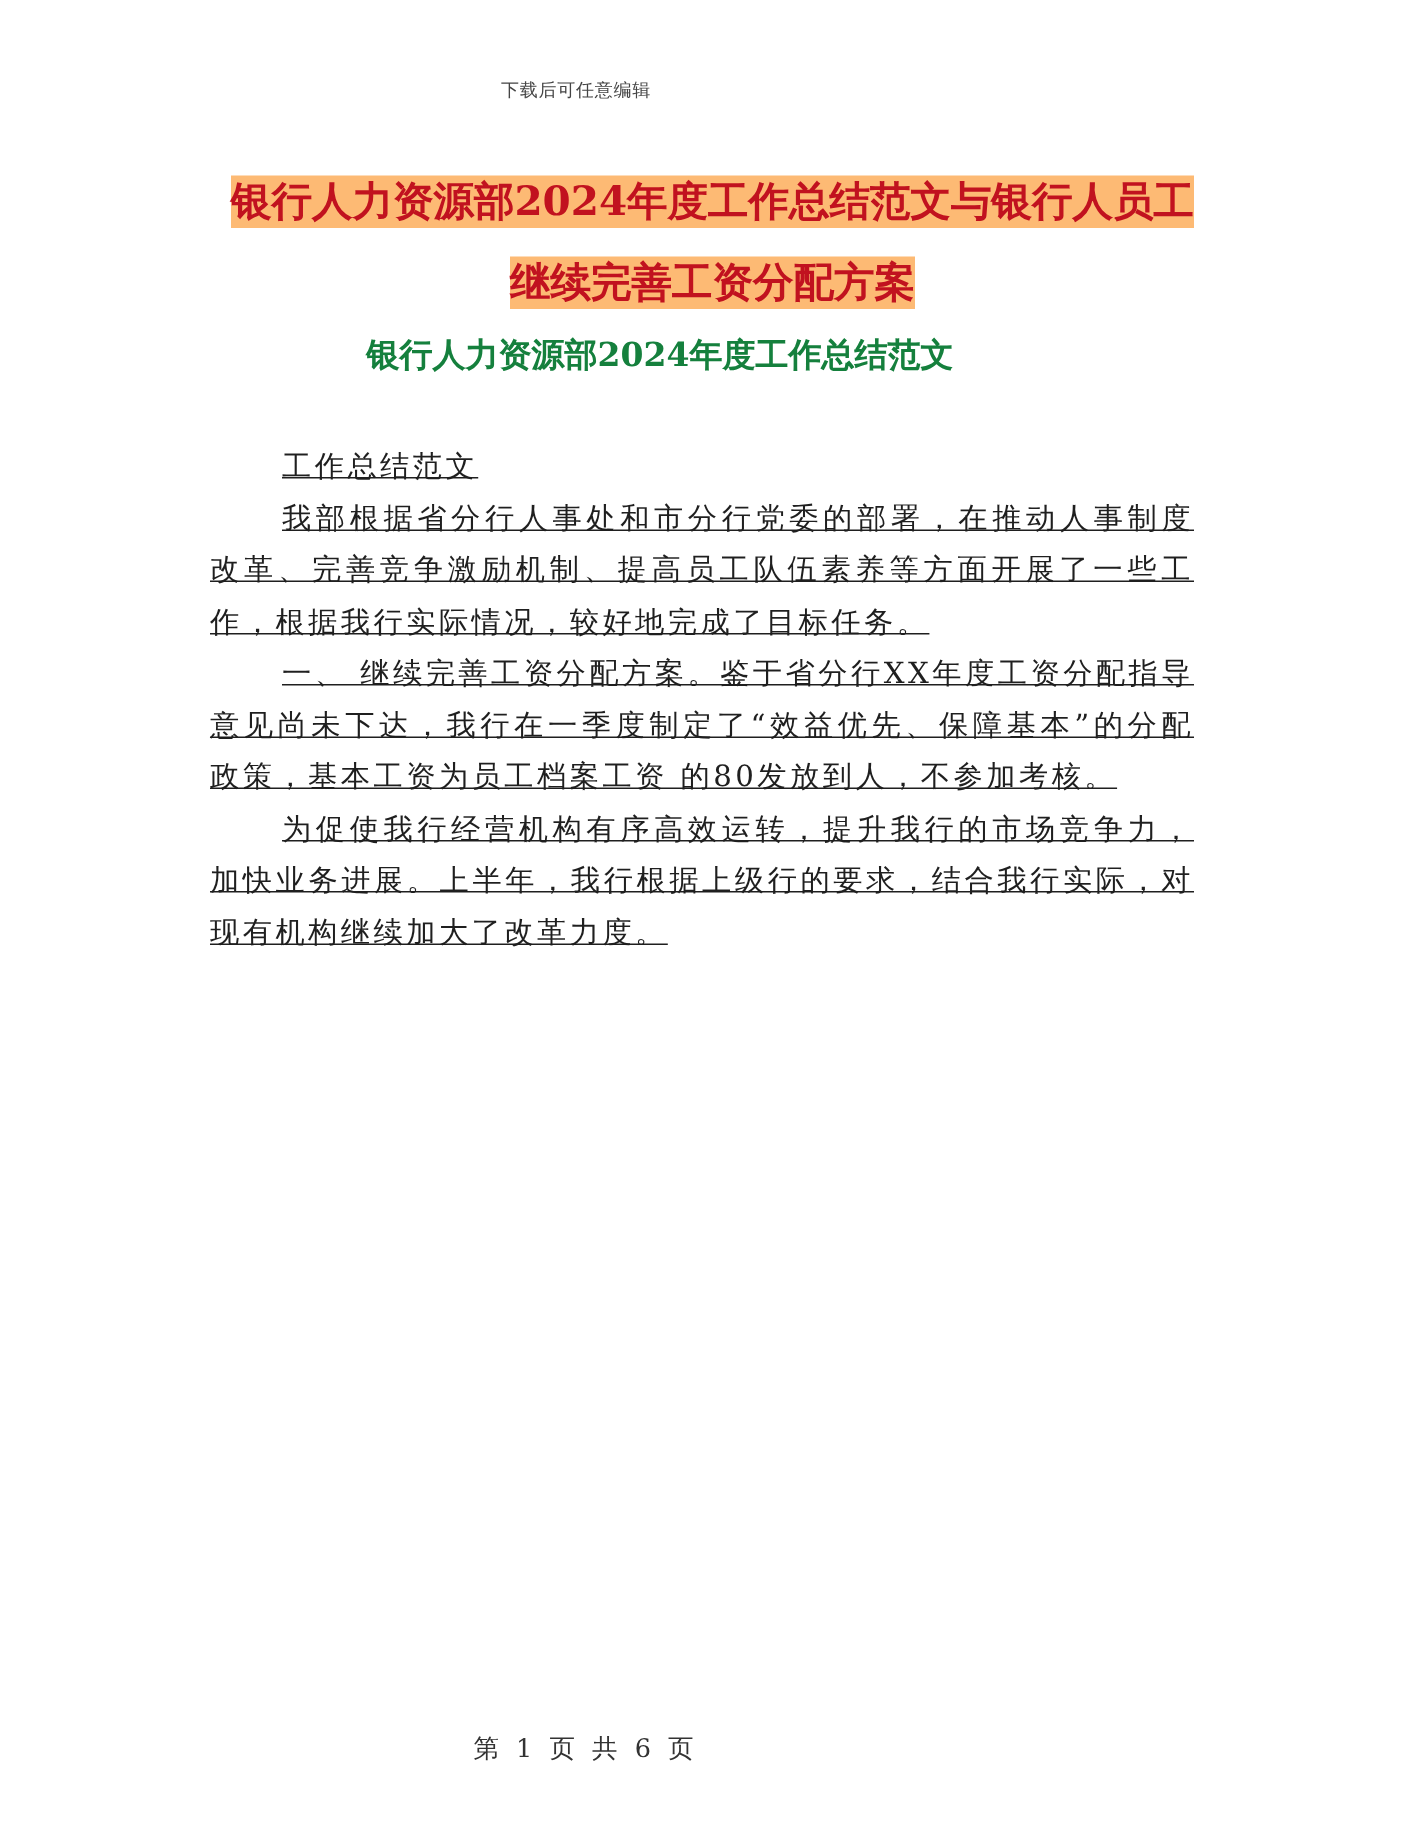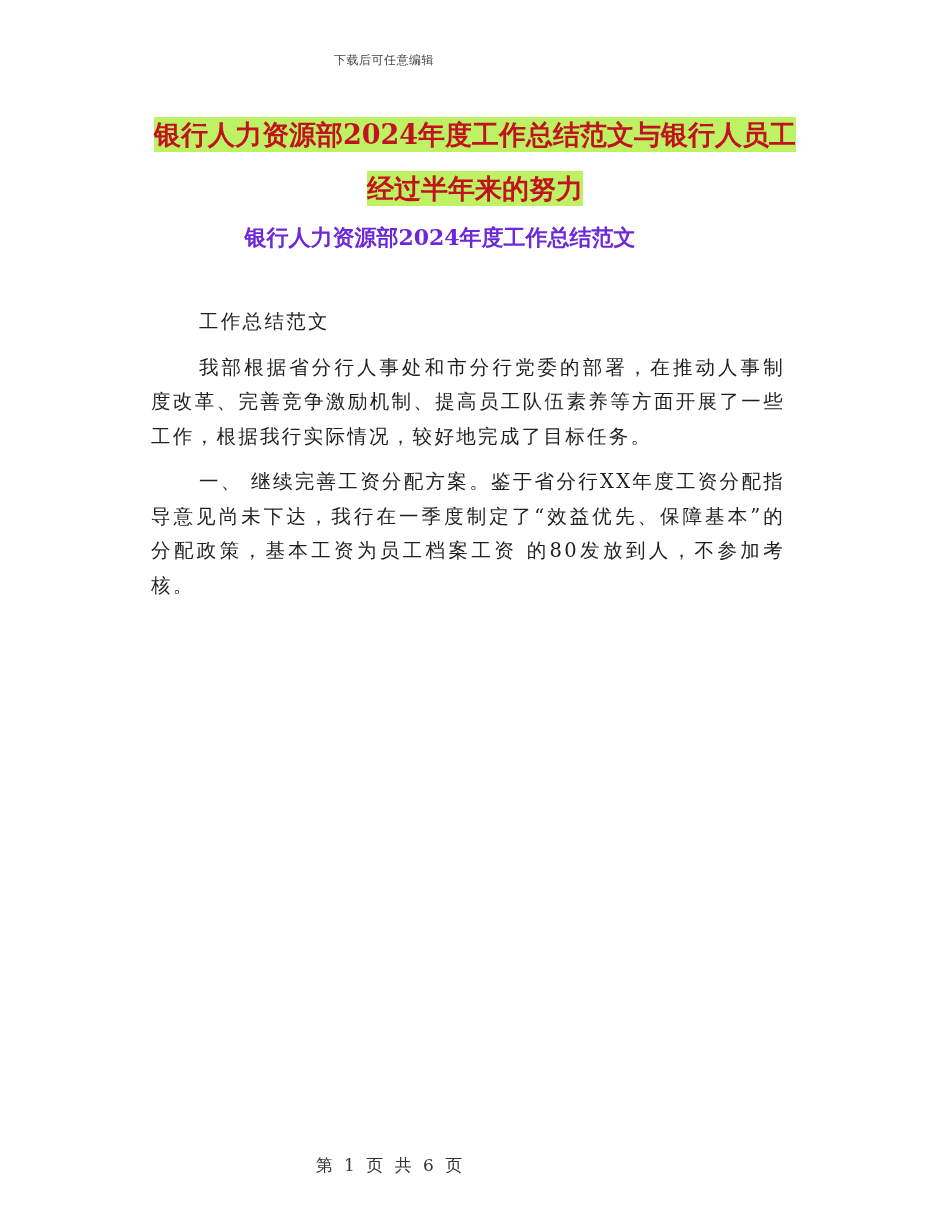--- a/index.html
+++ b/index.html
@@ -32,71 +32,73 @@
       left: 140px;
       width: 670px;
       text-align: center;
       font-size: 27px;
       font-weight: bold;
       line-height: 54px;
       color: #c1121f;
       font-family: "DejaVu Serif", "Liberation Serif", serif;
     }
     .main-title span.hl {
-      background: #bef264;
+      background: #fdba74;
       padding: 2px 0;
     }
     .sub-title {
       position: absolute;
       top: 222px;
       left: 0;
       width: 880px;
       text-align: center;
       font-size: 22px;
       font-weight: bold;
-      color: #6d28d9;
+      color: #15803d;
       line-height: 30px;
     }
     .body-text {
       position: absolute;
       top: 294px;
       left: 140px;
       width: 656px;
       font-size: 19.5px;
       line-height: 34.5px;
       color: #1f1f1f;
       letter-spacing: 2.3px;
       text-align: justify;
     }
     .body-text p {
-      margin: 11px;
+      margin: 0;
       text-indent: 48px;
+      text-decoration: underline;
     }
     .page-footer {
       position: absolute;
       top: 1154px;
       left: 0;
       width: 778px;
       text-align: center;
       font-size: 17px;
       color: #333333;
       word-spacing: 6px;
     }
   </style>
 </head>
 <body>
 
 <div class="page-header">下载后可任意编辑</div>
 
 <div class="main-title">
   <span class="hl">银行人力资源部2024年度工作总结范文与银行人员工</span><br>
-  <span class="hl">经过半年来的努力</span>
+  <span class="hl">继续完善工资分配方案</span>
 </div>
 
 <div class="sub-title">银行人力资源部2024年度工作总结范文</div>
 
 <div class="body-text">
   <p>工作总结范文</p>
   <p>我部根据省分行人事处和市分行党委的部署，在推动人事制度改革、完善竞争激励机制、提高员工队伍素养等方面开展了一些工作，根据我行实际情况，较好地完成了目标任务。</p>
   <p>一、 继续完善工资分配方案。鉴于省分行XX年度工资分配指导意见尚未下达，我行在一季度制定了“效益优先、保障基本”的分配政策，基本工资为员工档案工资 的80发放到人，不参加考核。</p>
+  <p>为促使我行经营机构有序高效运转，提升我行的市场竞争力，加快业务进展。上半年，我行根据上级行的要求，结合我行实际，对现有机构继续加大了改革力度。</p>
 </div>
 
 <div class="page-footer">第 1 页 共 6 页</div>
 
 </body></html>

